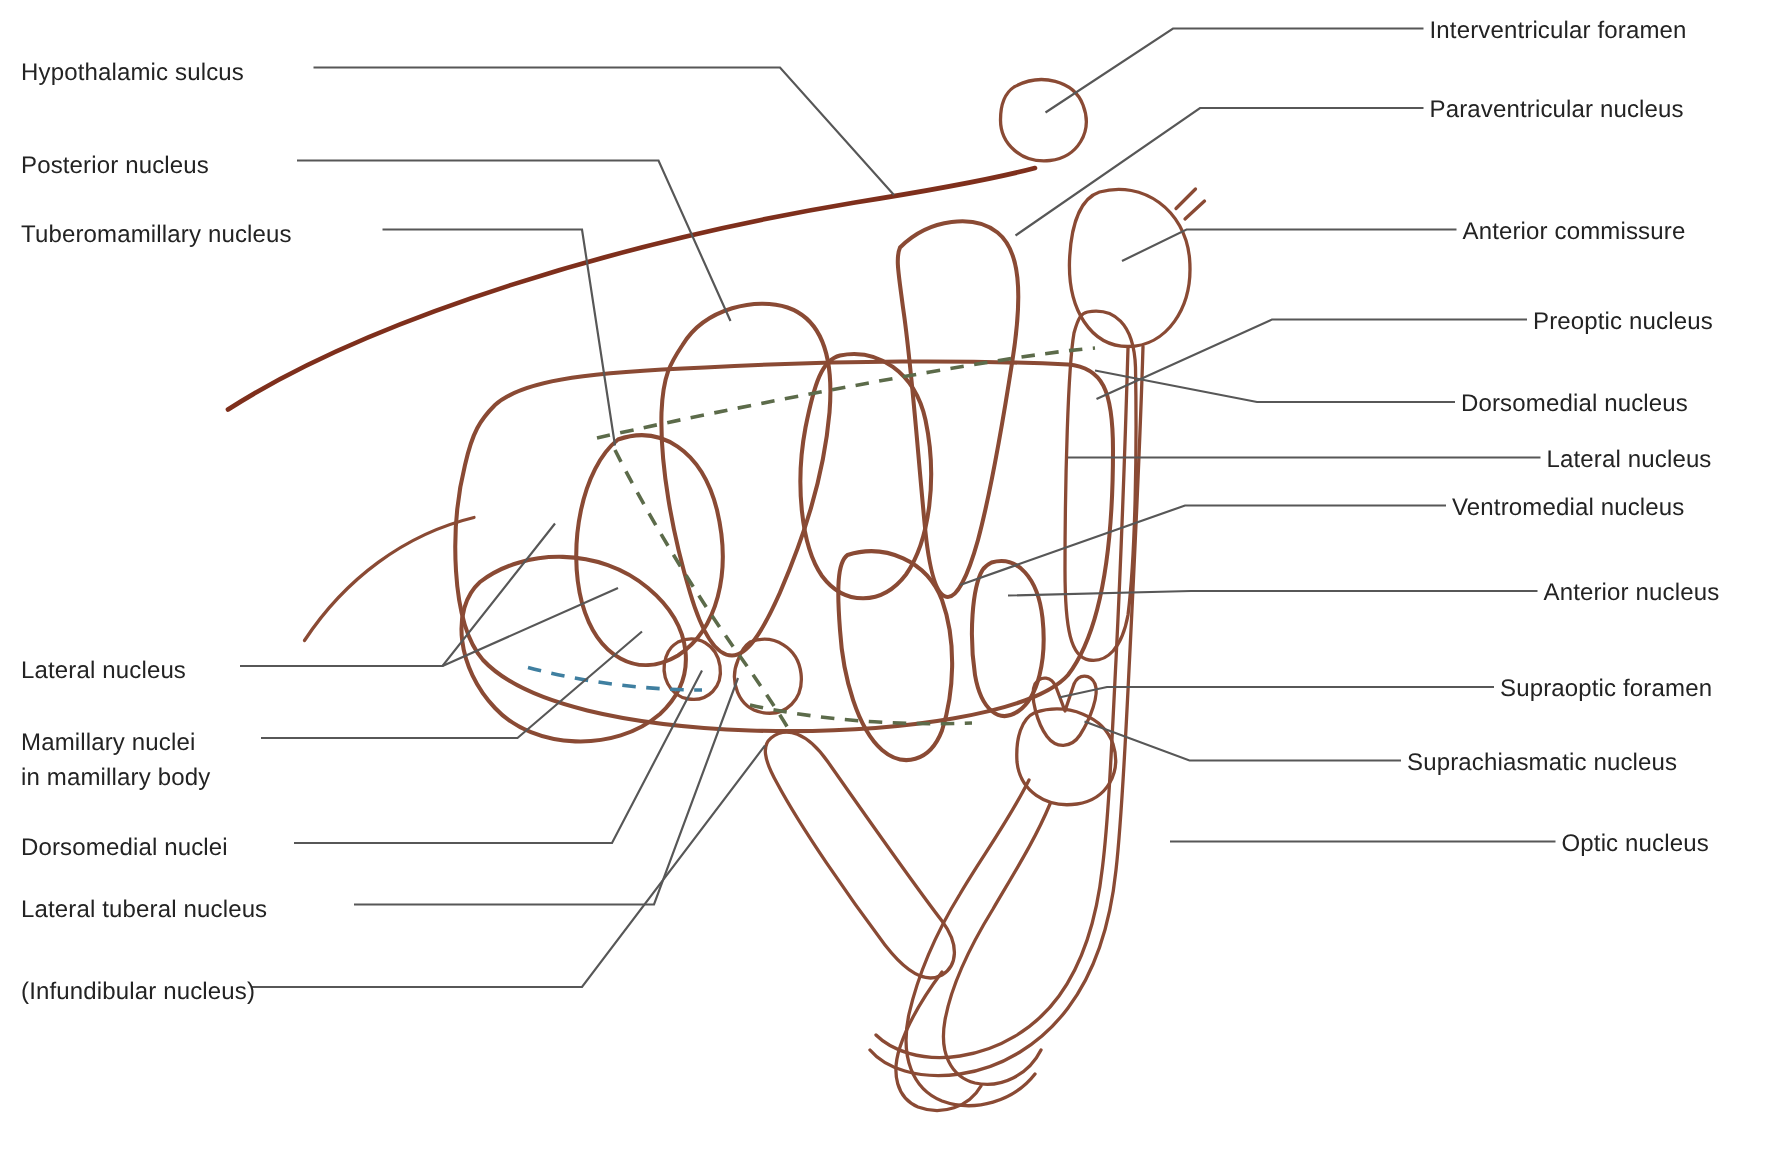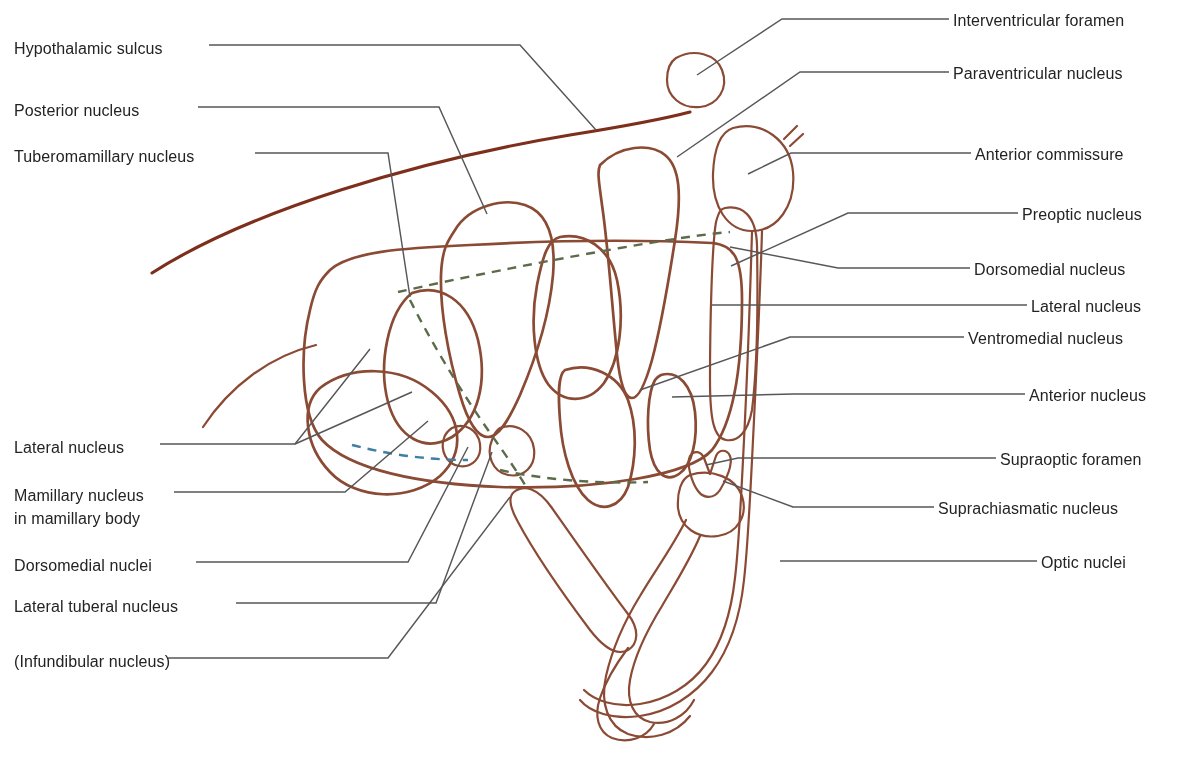--- a/index.html
+++ b/index.html
@@ -97,33 +97,33 @@
         <path d="M 934 507 L 793 507 L 723 481" class="leader"></path>
         <path d="M 1037 561 L 818 561 L 780 561" class="leader"></path>
       </g>
   </svg>
 
   <div id="left-labels">
       <div class="lbl left" style="left: 14px; top: 37px;"><div>Hypothalamic sulcus</div></div>
       <div class="lbl left" style="left: 14px; top: 99px;"><div>Posterior nucleus</div></div>
       <div class="lbl left" style="left: 14px; top: 145px;"><div>Tuberomamillary nucleus</div></div>
       <div class="lbl left" style="left: 14px; top: 436px;"><div>Lateral nucleus</div></div>
-      <div class="lbl left" style="left: 14px; top: 484px;"><div>Mamillary nucleus</div><div>in mamillary body</div></div>
+      <div class="lbl left" style="left: 14px; top: 484px;"><div>Mamillary nuclei</div><div>in mamillary body</div></div>
       <div class="lbl left" style="left: 14px; top: 554px;"><div>Dorsomedial nuclei</div></div>
       <div class="lbl left" style="left: 14px; top: 595px;"><div>Lateral tuberal nucleus</div></div>
       <div class="lbl left" style="left: 14px; top: 650px;"><div>(Infundibular nucleus)</div></div>
     </div>
 
   <div id="right-labels">
       <div class="lbl right" style="left: 953px; top: 9px;"><div>Interventricular foramen</div></div>
       <div class="lbl right" style="left: 953px; top: 62px;"><div>Paraventricular nucleus</div></div>
       <div class="lbl right" style="left: 975px; top: 143px;"><div>Anterior commissure</div></div>
       <div class="lbl right" style="left: 1022px; top: 203px;"><div>Preoptic nucleus</div></div>
       <div class="lbl right" style="left: 974px; top: 258px;"><div>Dorsomedial nucleus</div></div>
       <div class="lbl right" style="left: 1031px; top: 295px;"><div>Lateral nucleus</div></div>
       <div class="lbl right" style="left: 968px; top: 327px;"><div>Ventromedial nucleus</div></div>
       <div class="lbl right" style="left: 1029px; top: 384px;"><div>Anterior nucleus</div></div>
       <div class="lbl right" style="left: 1000px; top: 448px;"><div>Supraoptic foramen</div></div>
       <div class="lbl right" style="left: 938px; top: 497px;"><div>Suprachiasmatic nucleus</div></div>
-      <div class="lbl right" style="left: 1041px; top: 551px;"><div>Optic nuclei</div></div>
+      <div class="lbl right" style="left: 1041px; top: 551px;"><div>Optic nucleus</div></div>
     </div>
 
 </div>
 
 </body></html>

